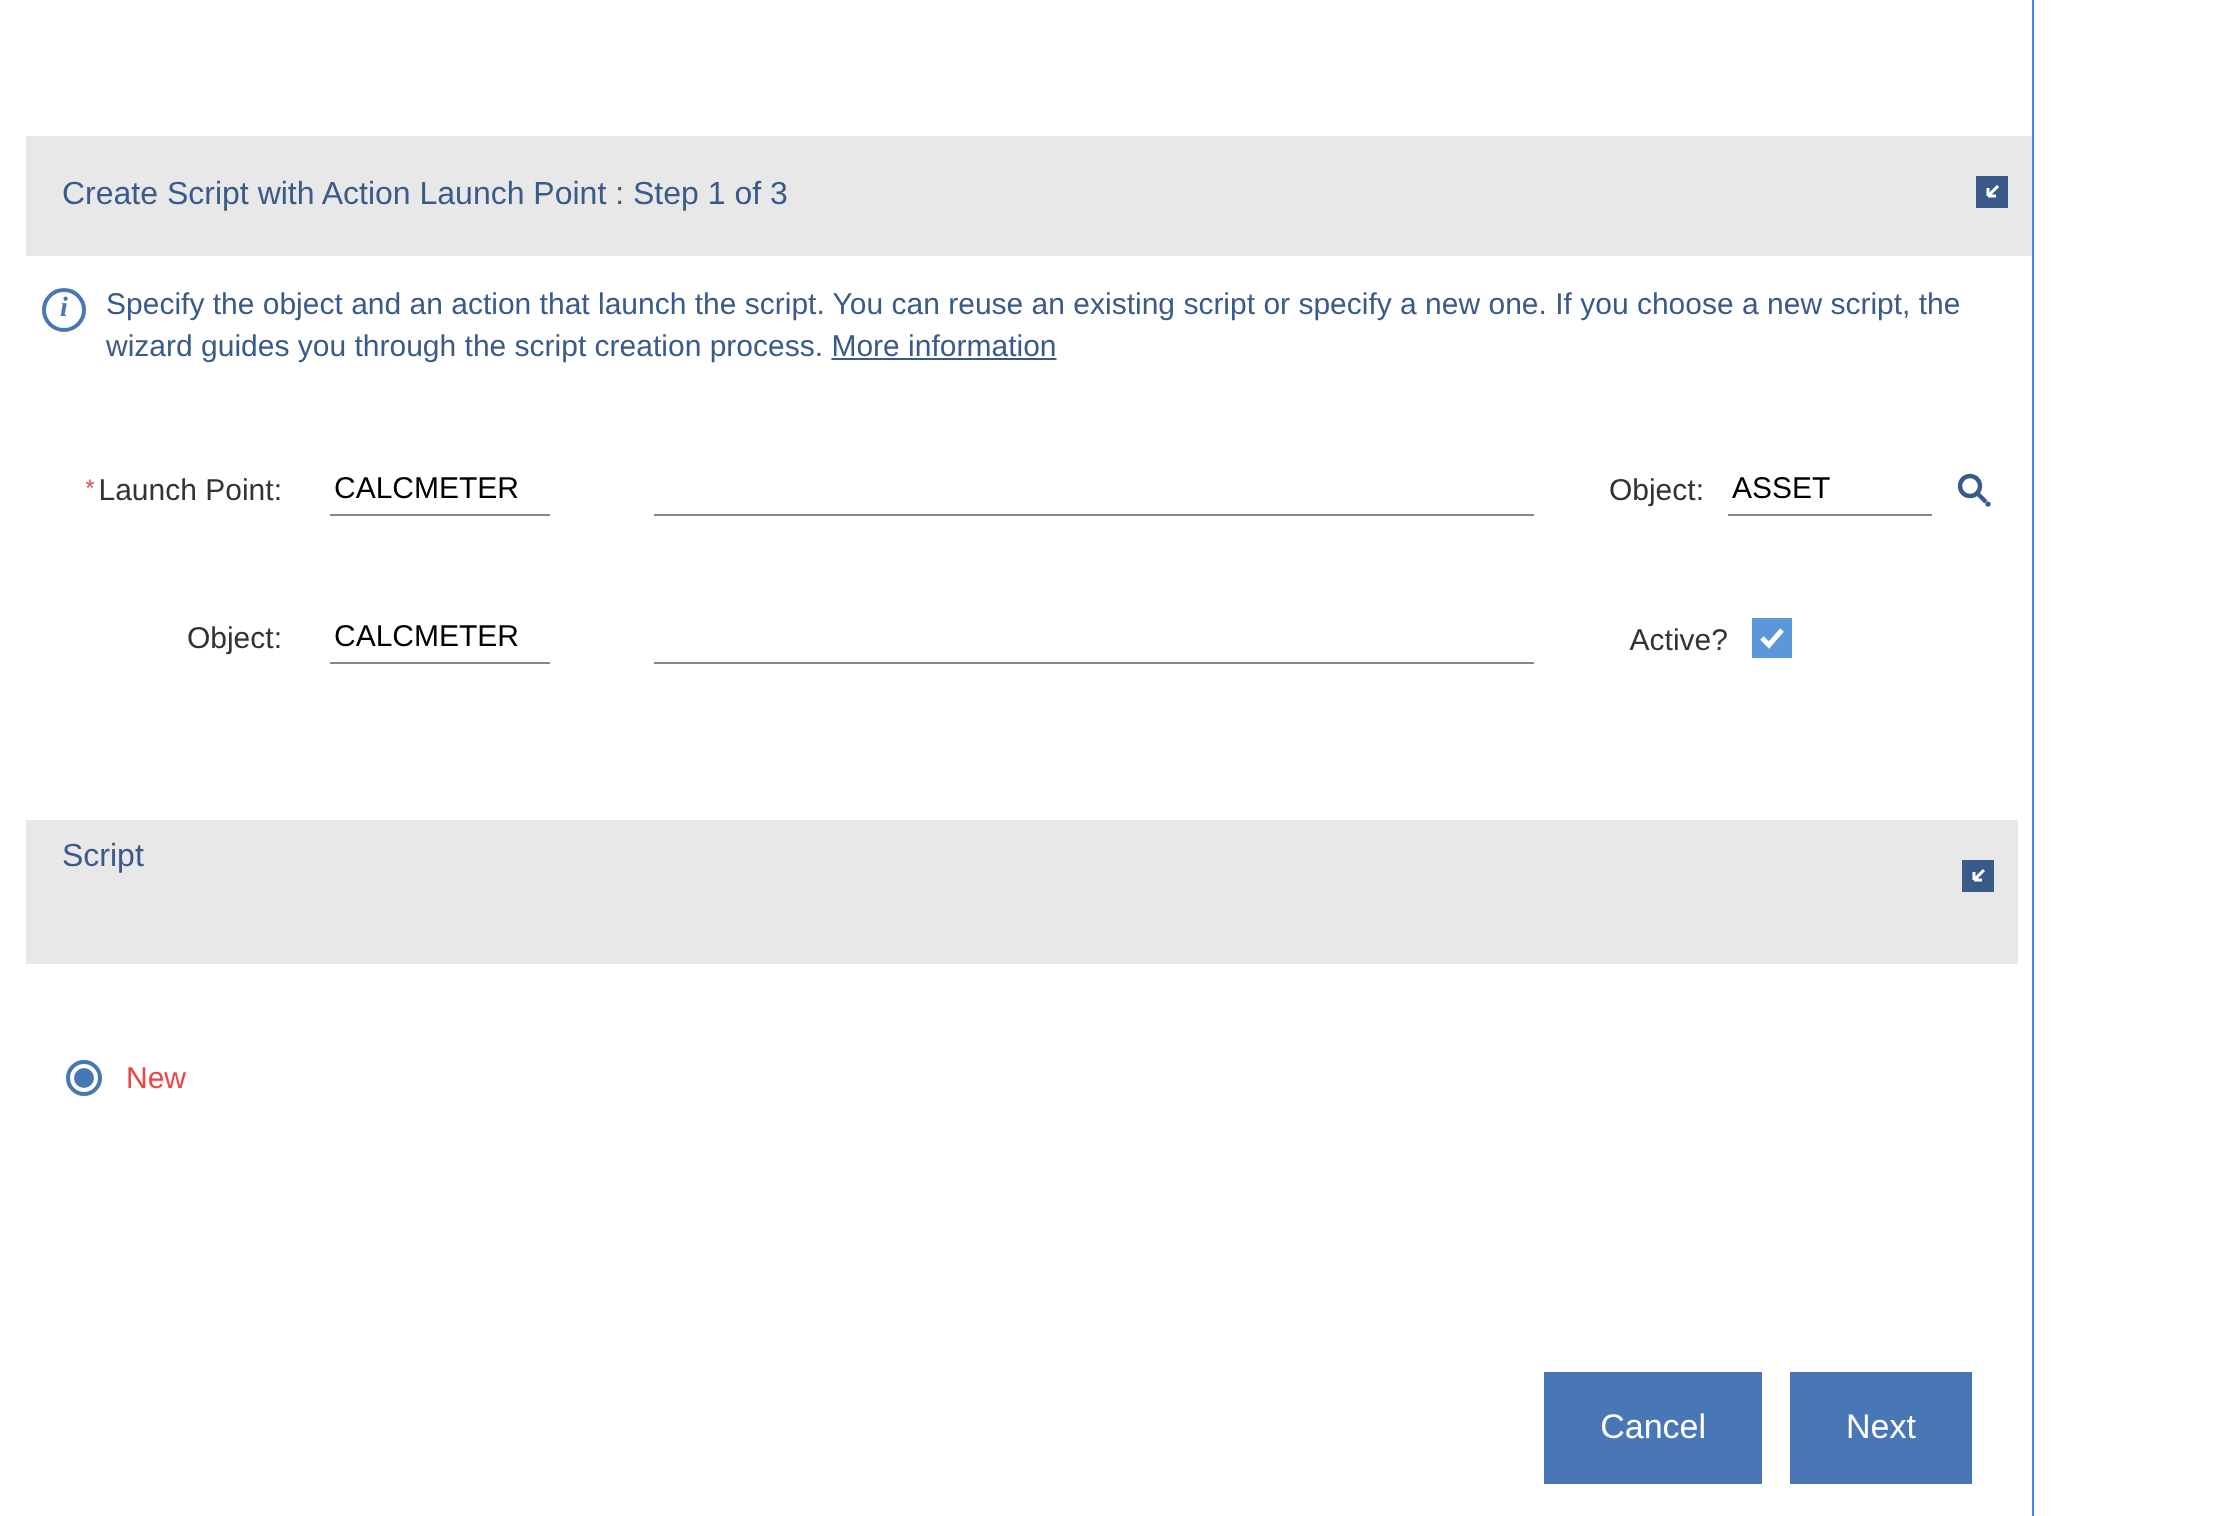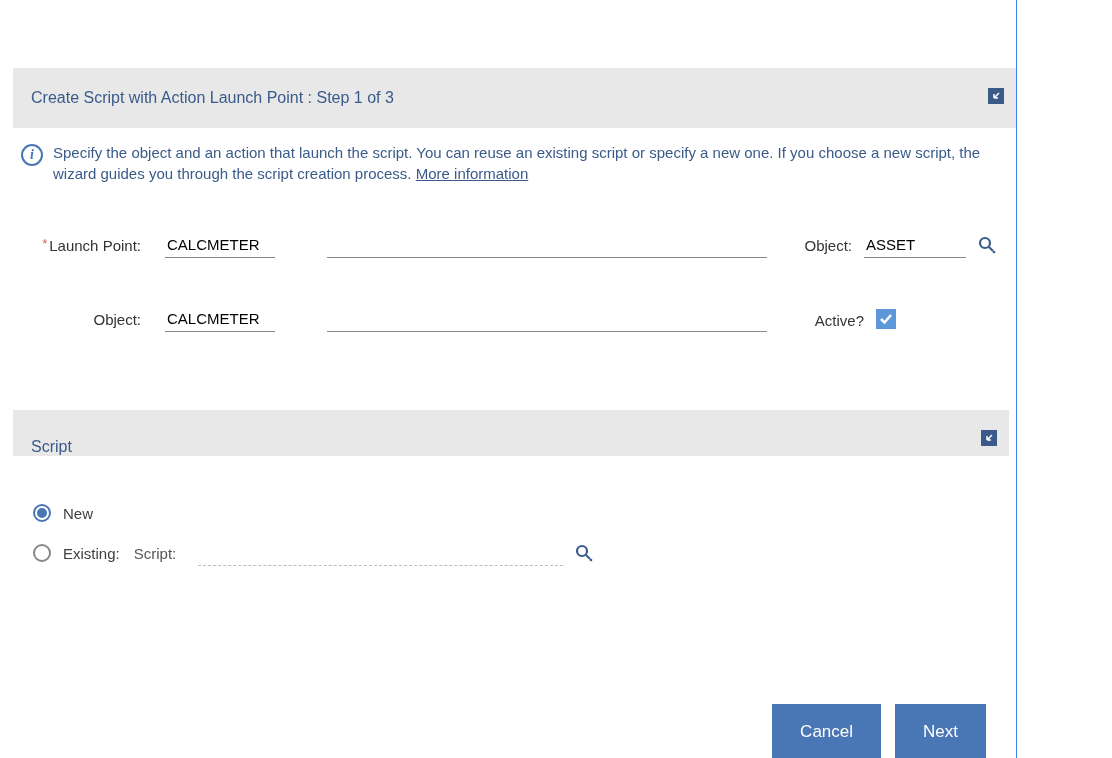--- a/index.html
+++ b/index.html
@@ -173,25 +173,25 @@
       align-items: center;
       justify-content: center;
       cursor: pointer;
     }
     .checkbox svg {
       width: 16px;
       height: 16px;
     }
     .section-bar {
       background: #e8e8e8;
-      height: 46px;
-      display: flex;
-      align-items: flex-end;
+      height: 72px;
+      display: flex;
+      align-items: flex-start;
       justify-content: space-between;
-      padding: 0 18px;
+      padding: 10px 18px;
       position: relative;
       margin: 0 7px 0 0;
     }
     .section-title {
       color: #3a5b8a;
       font-size: 16px;
     }
     .radio-section {
       padding: 48px 20px 20px 20px;
     }
@@ -217,21 +217,21 @@
       width: 10px;
       height: 10px;
       background: #4976b5;
       border-radius: 50%;
     }
     .radio.unselected {
       border-color: #888;
     }
     .radio-label {
       font-size: 15px;
-      color: #404040;
+      color: #ef4444;
     }
     .script-input {
       width: 365px;
       border: none;
       border-bottom: 1px dashed #bbb;
       padding: 4px 2px;
       font-size: 15px;
       font-family: inherit;
       outline: none;
       background: transparent;
@@ -322,32 +322,19 @@
         <path d="M8 2 L3 7 M3 7 L3 3 M3 7 L7 7" stroke="#fff" stroke-width="1.5" fill="none"></path>
       </svg>
     </span>
   </div>
 
   <div class="radio-section">
     <div class="radio-row">
       <span class="radio selected"></span>
       <span class="radio-label">New</span>
     </div>
-    <div class="radio-row">
-      <span class="radio unselected"></span>
-      <span class="radio-label">Existing:</span>
-      <span class="script-label">Script:</span>
-      <input type="text" class="script-input" value="" style="">
-      <span class="lookup-icon">
-        <svg viewBox="0 0 18 18">
-          <circle cx="7" cy="7" r="5" stroke="#3a5b8a" stroke-width="2.2" fill="none"></circle>
-          <line x1="11" y1="11" x2="15" y2="15" stroke="#3a5b8a" stroke-width="2.2"></line>
-          <circle cx="16" cy="16" r="1.3" fill="#3a5b8a"></circle>
-        </svg>
-      </span>
-    </div>
   </div>
 
   <div class="button-row">
     <button class="btn">Cancel</button>
     <button class="btn">Next</button>
   </div>
 </div>
 
 </body></html>

